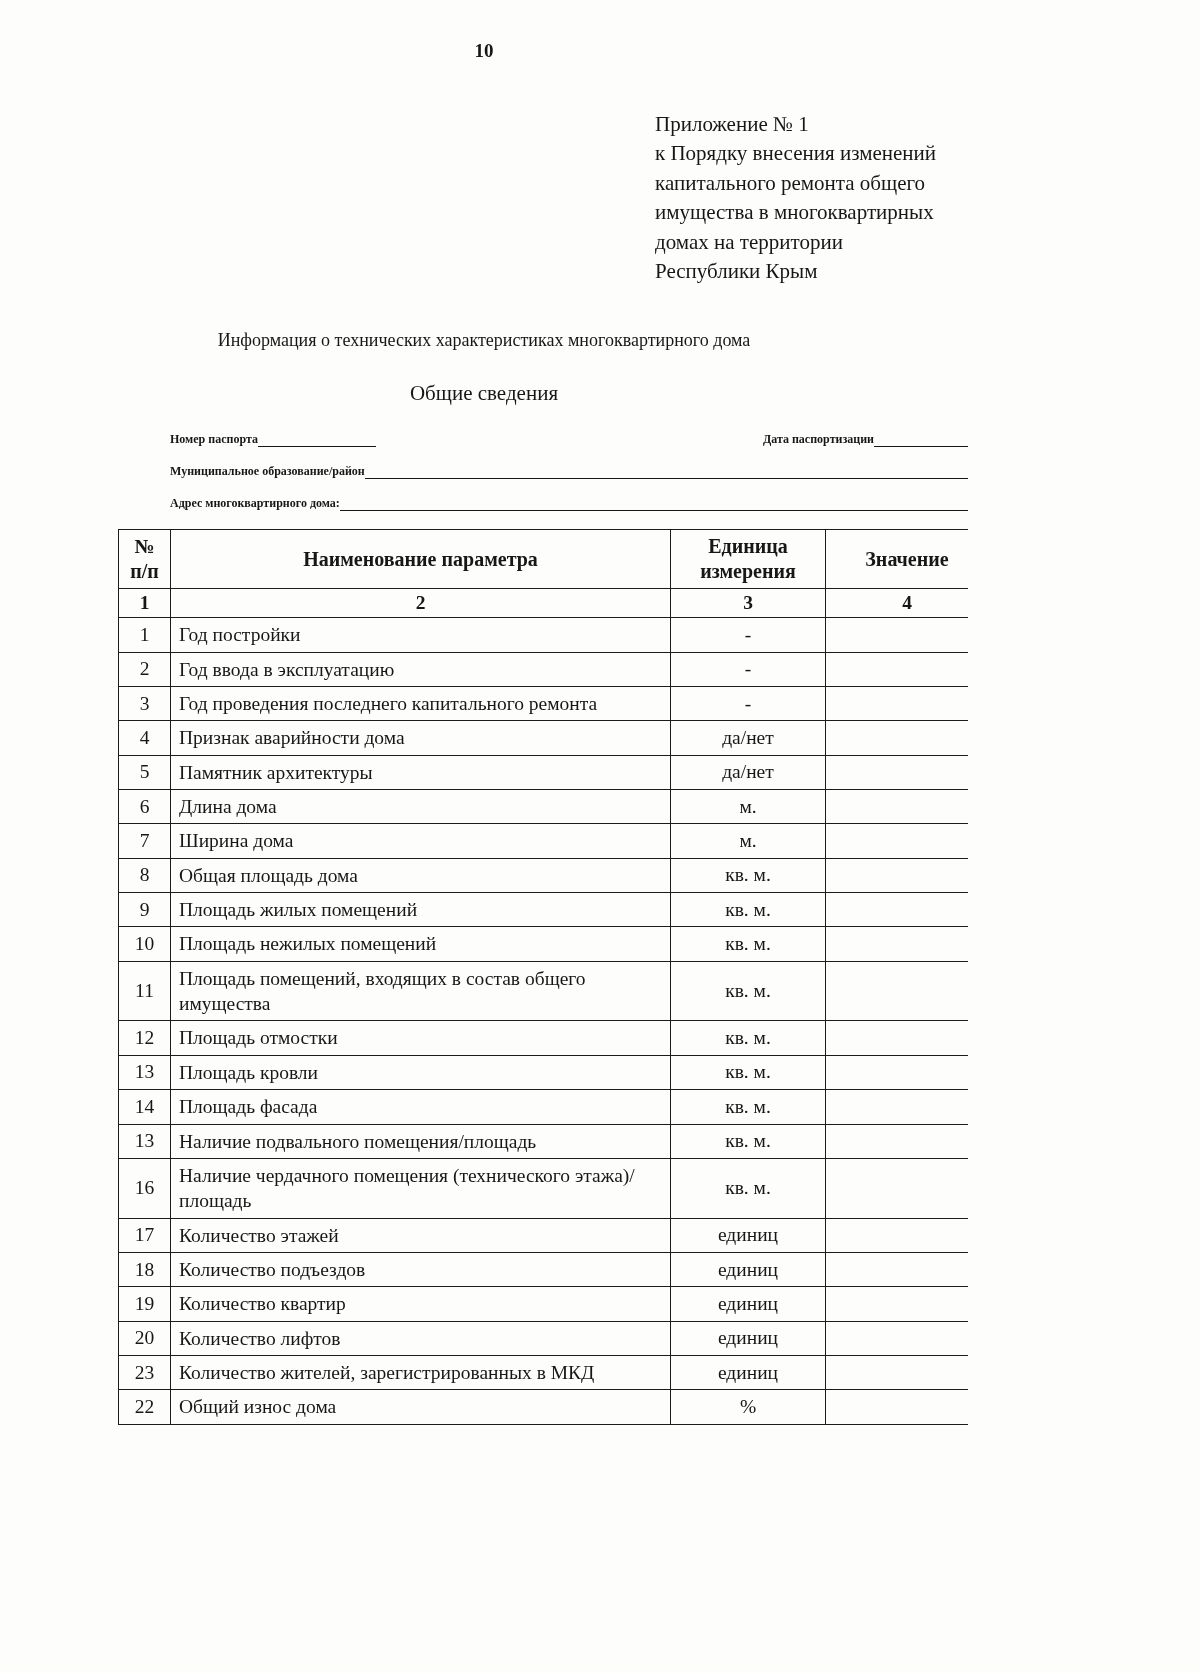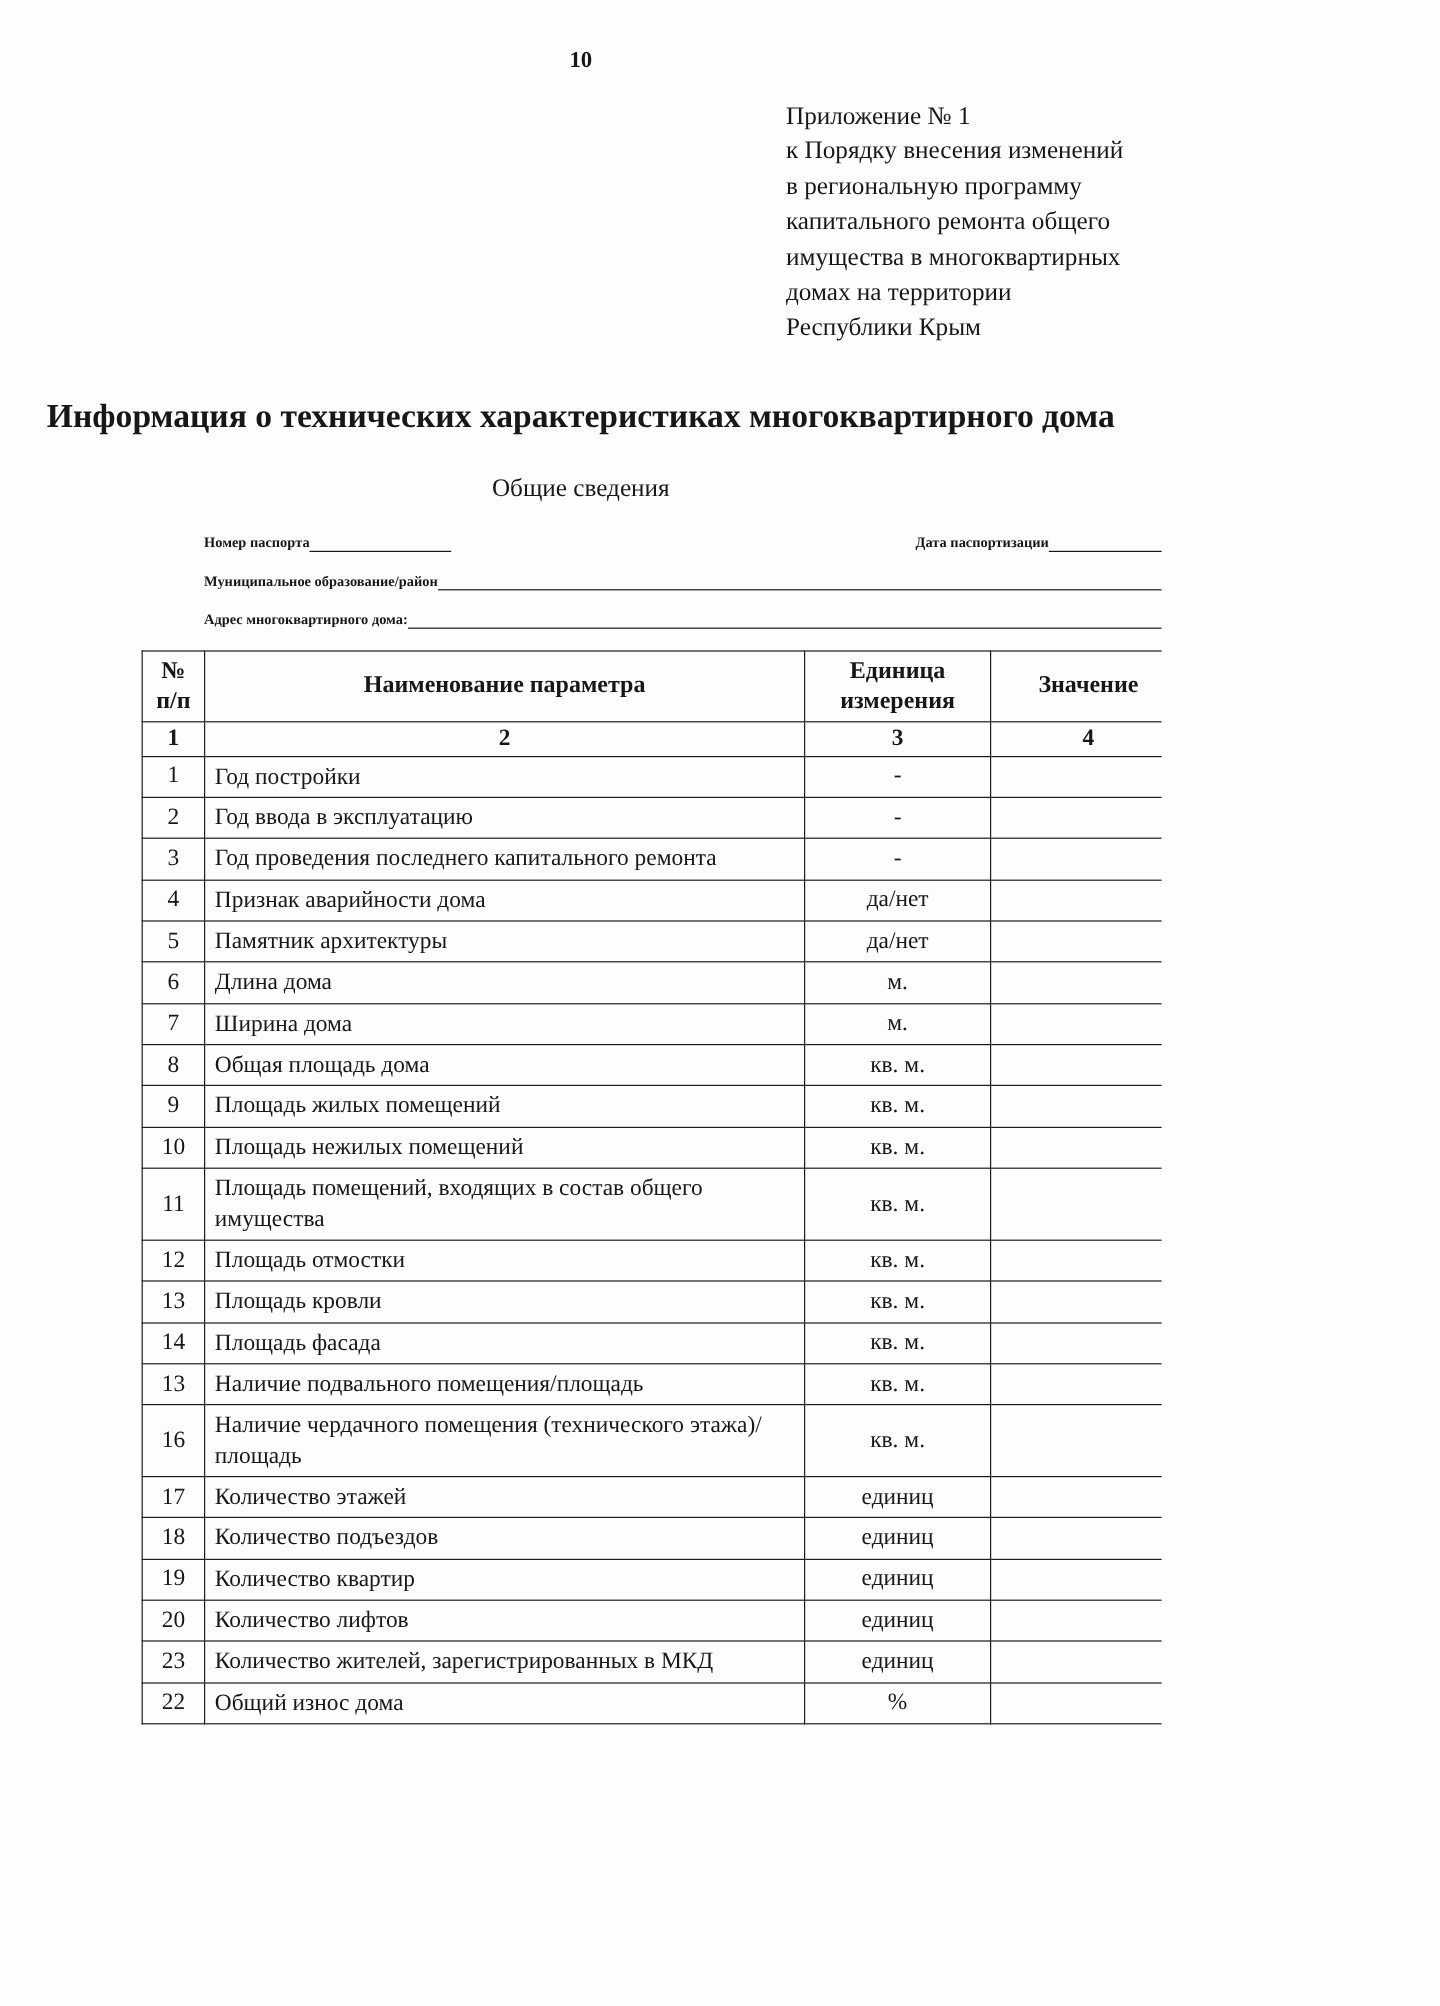--- a/index.html
+++ b/index.html
@@ -14,32 +14,32 @@
   .page { width:968px; height:1672px; overflow:hidden; }
 
   .page-number {
     padding-top:40px;
     text-align:center;
     font-size:19px;
     font-weight:600;
   }
 
   .appendix {
-    margin:20px 0 0 655px;
+    margin:48px 0 0 655px;
     width:390px;
     font-size:21px;
     line-height:1.40;
   }
   .appendix div { white-space:nowrap; }
 
   .doc-title {
     margin-top:44px;
     text-align:center;
-    font-weight:700;
-    font-size:28px;
+    font-weight:400;
+    font-size:18px;
   }
   .subtitle {
     margin-top:30px;
     text-align:center;
     font-weight:400;
     font-size:21px;
   }
 
   .fields { margin:26px 0 0 170px; width:832px; font-size:12px; }
   .field-row { display:flex; align-items:flex-end; margin-top:17px; }
@@ -94,21 +94,20 @@
 </head>
 <body>
 
 <div class="page">
 
   <div class="page-number">10</div>
 
   <div class="appendix">
     <div>Приложение № 1</div>
     <div>к Порядку внесения изменений</div>
-    <div>в региональную программу</div>
     <div>капитального ремонта общего</div>
     <div>имущества в многоквартирных</div>
     <div>домах на территории</div>
     <div>Республики Крым</div>
   </div>
 
   <div class="doc-title">Информация о технических характеристиках многоквартирного дома</div>
 
   <div class="subtitle">Общие сведения</div>
 

